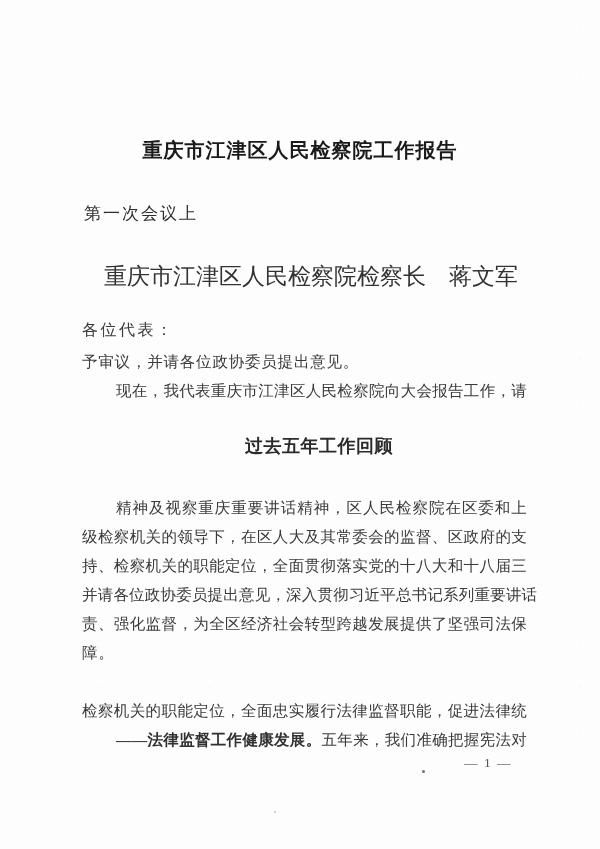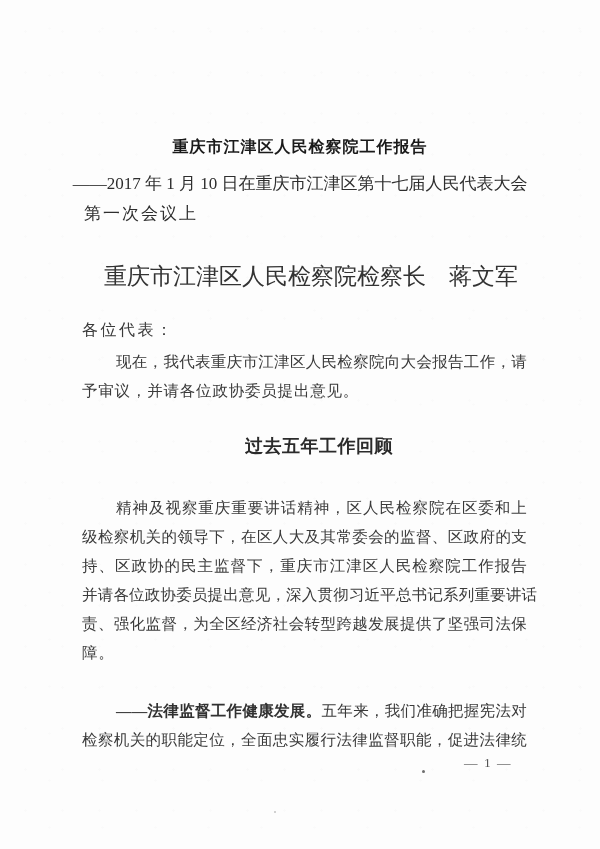--- a/index.html
+++ b/index.html
@@ -21,21 +21,21 @@
     background-size: 37px 41px, 53px 47px;
     background-position: 7px 11px, 23px 5px;
     font-family: "Liberation Serif", serif;
     color: #3a3a3a;
   }
   .abs { position: absolute; }
 
   .title {
     top: 137px; left: 0; right: 0;
     text-align: center;
-    font-size: 16px;
+    font-size: 20px;
     font-weight: bold;
     color: #1a1a1a;
     letter-spacing: 1px;
     margin: 0;
   }
   .subtitle1 {
     top: 172px; left: 0; right: 0;
     text-align: center;
     font-size: 17px;
     color: #2e2e2e;
@@ -107,48 +107,47 @@
   .speck-a { left: 422px; top: 770px; width: 3px; height: 3px; background: #6e6e6e; }
   .speck-b { left: 274px; top: 811px; width: 2px; height: 2px; background: #c2c2c2; }
 </style>
 </head>
 <body>
 
 <div class="page">
 
   <h1 class="abs title">重庆市江津区人民检察院工作报告</h1>
 
-  <div class="abs subtitle1">——2017 年 1 月 10 日在重庆市江津区第十七届人民代表大会</div>
   <div class="abs subtitle2">第一次会议上</div>
 
   <div class="abs author">重庆市江津区人民检察院检察长　蒋文军</div>
 
   <div class="abs salutation">各位代表：</div>
 
   <div class="abs textblock intro">
+    <div class="docline nojust">予审议，并请各位政协委员提出意见。</div>
     <div class="docline indent">现在，我代表重庆市江津区人民检察院向大会报告工作，请</div>
-    <div class="docline nojust">予审议，并请各位政协委员提出意见。</div>
   </div>
 
   <h2 class="abs section-heading">过去五年工作回顾</h2>
 
   <div class="abs textblock review">
     <div class="docline indent">精神及视察重庆重要讲话精神，区人民检察院在区委和上</div>
     <div class="docline">级检察机关的领导下，在区人大及其常委会的监督、区政府的支</div>
-    <div class="docline">持、区政协的民主监督下，重庆市江津区人民检察院工作报告</div>
+    <div class="docline">持、检察机关的职能定位，全面贯彻落实党的十八大和十八届三</div>
     <div class="docline">并请各位政协委员提出意见，深入贯彻习近平总书记系列重要讲话</div>
     <div class="docline">责、强化监督，为全区经济社会转型跨越发展提供了坚强司法保</div>
     <div class="docline nojust">障。</div>
   </div>
 
   <div class="abs textblock legal">
+    <div class="docline">检察机关的职能定位，全面忠实履行法律监督职能，促进法律统</div>
     <div class="docline indent">
       <span class="lead-bold">——法律监督工作健康发展。</span><span>五年来，我们准确把握宪法对</span>
     </div>
-    <div class="docline">检察机关的职能定位，全面忠实履行法律监督职能，促进法律统</div>
   </div>
 
   <div class="abs page-number">— 1 —</div>
 
   <div class="speck speck-a"></div>
   <div class="speck speck-b"></div>
 
 </div>
 
 </body></html>

